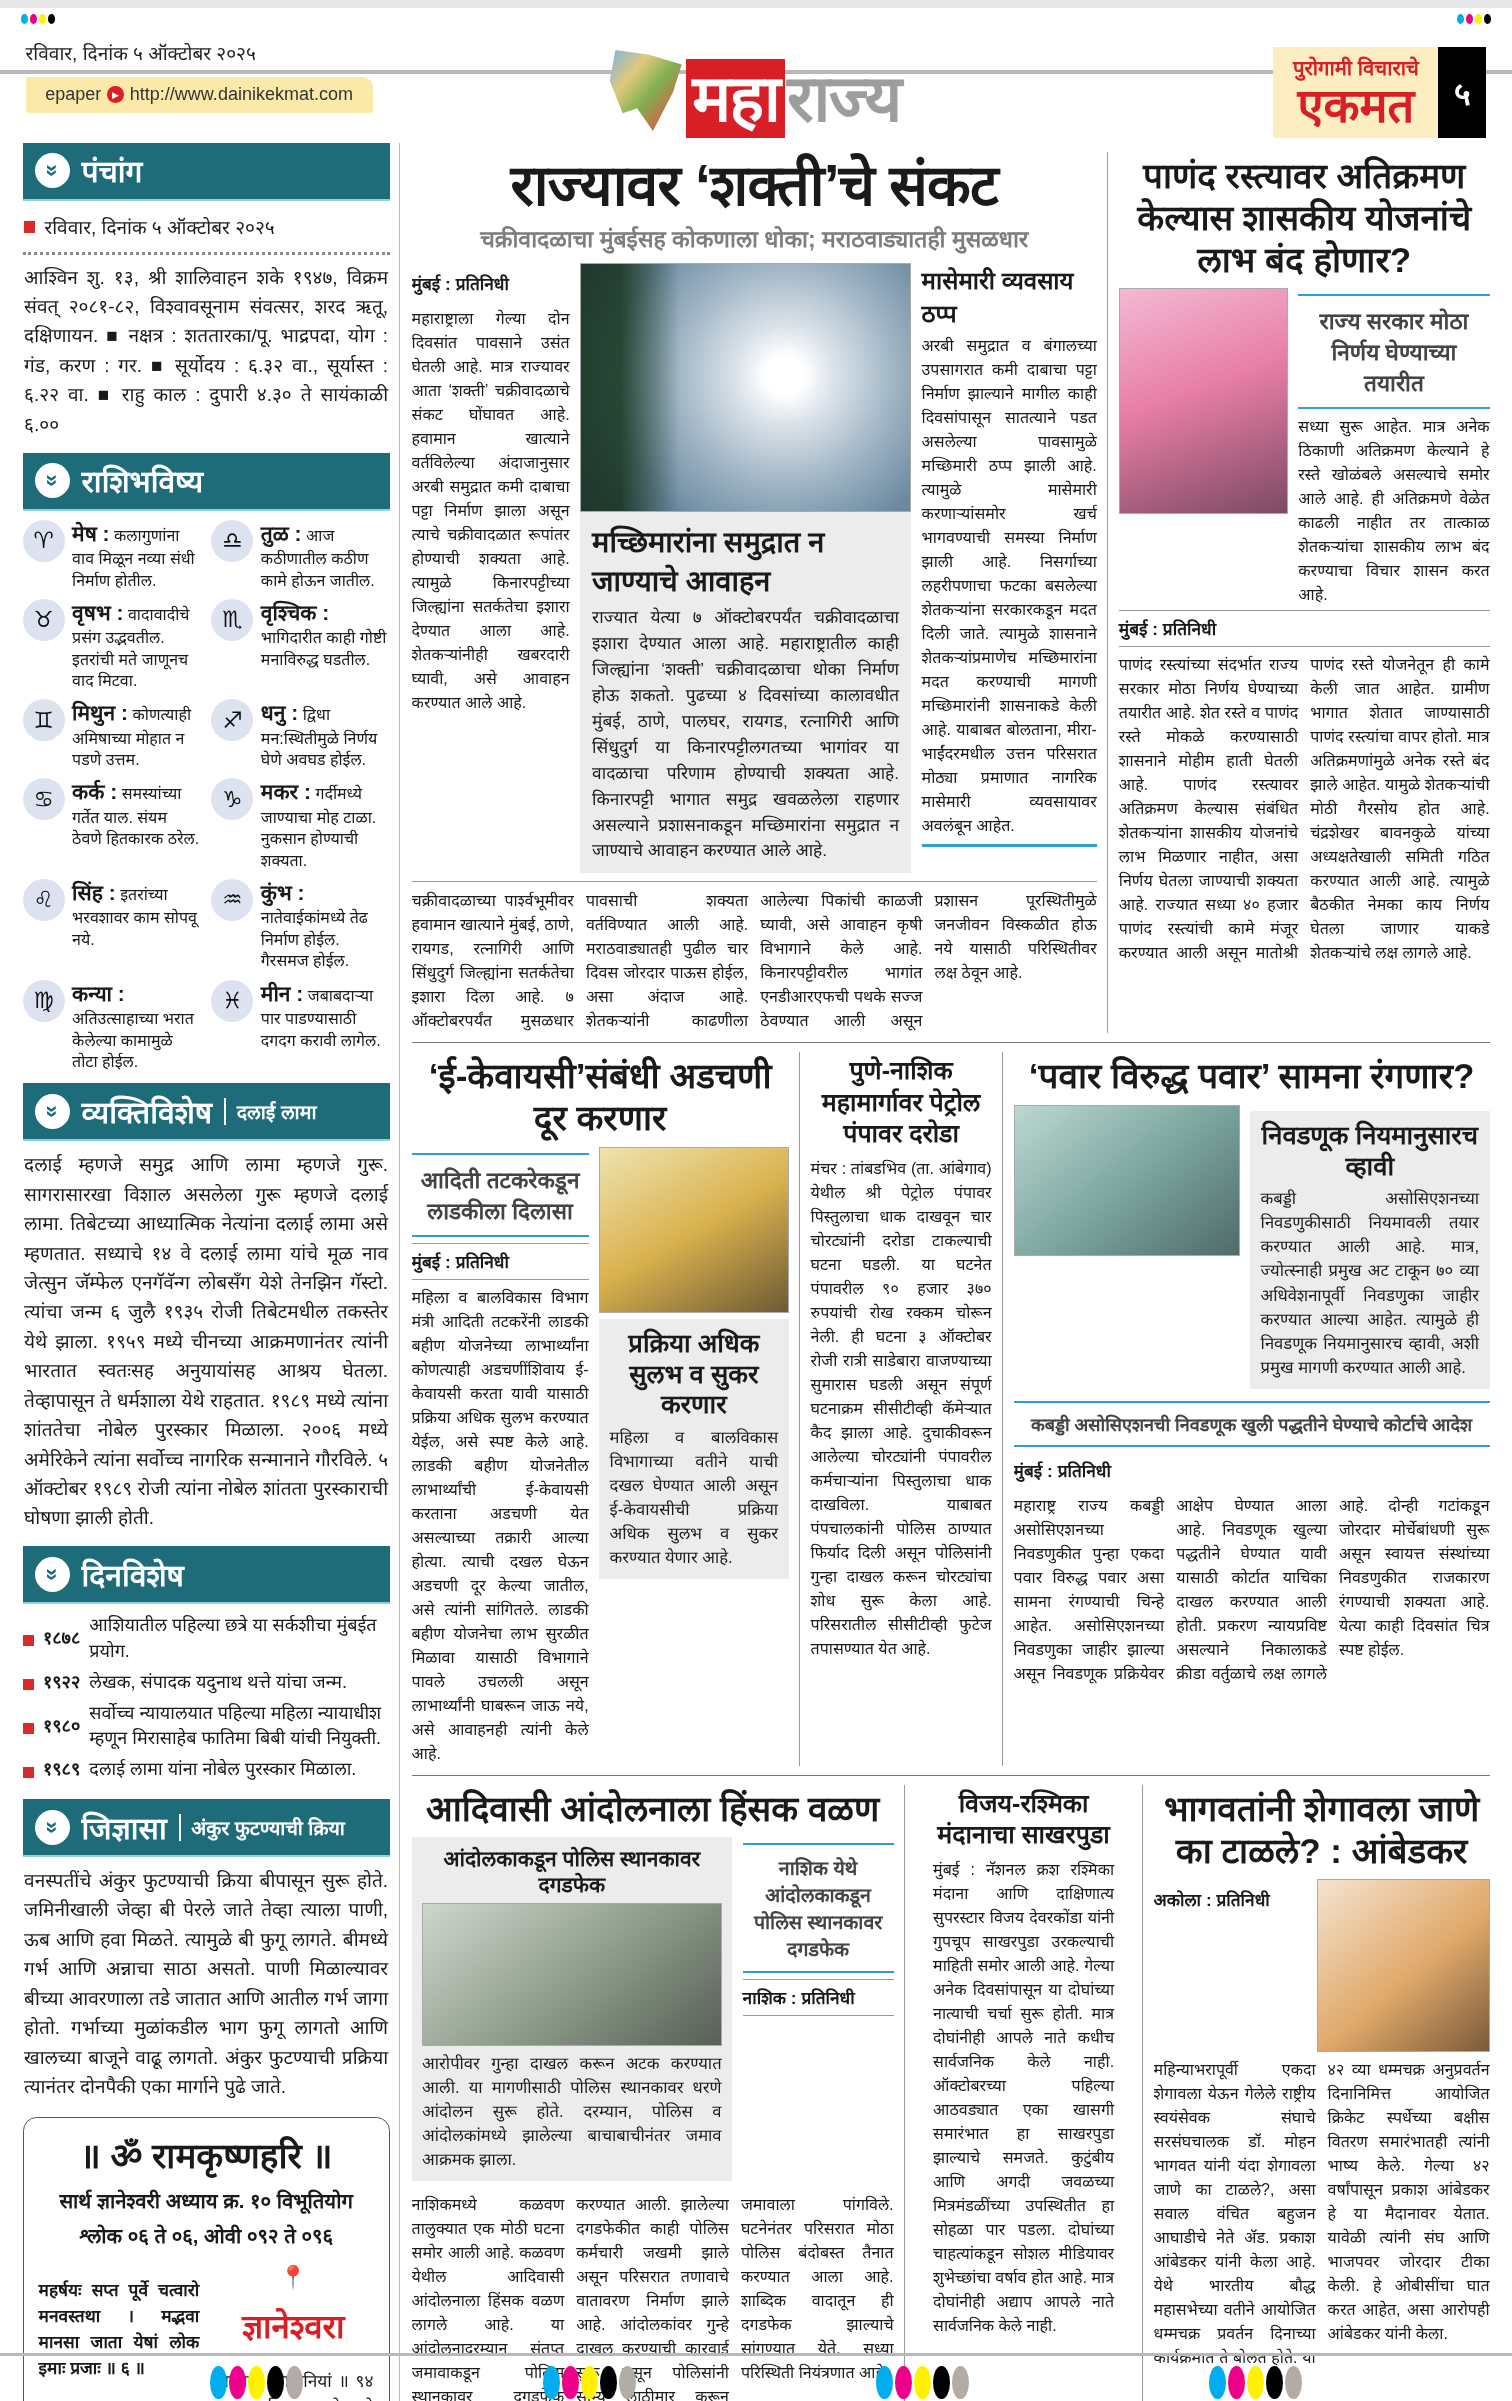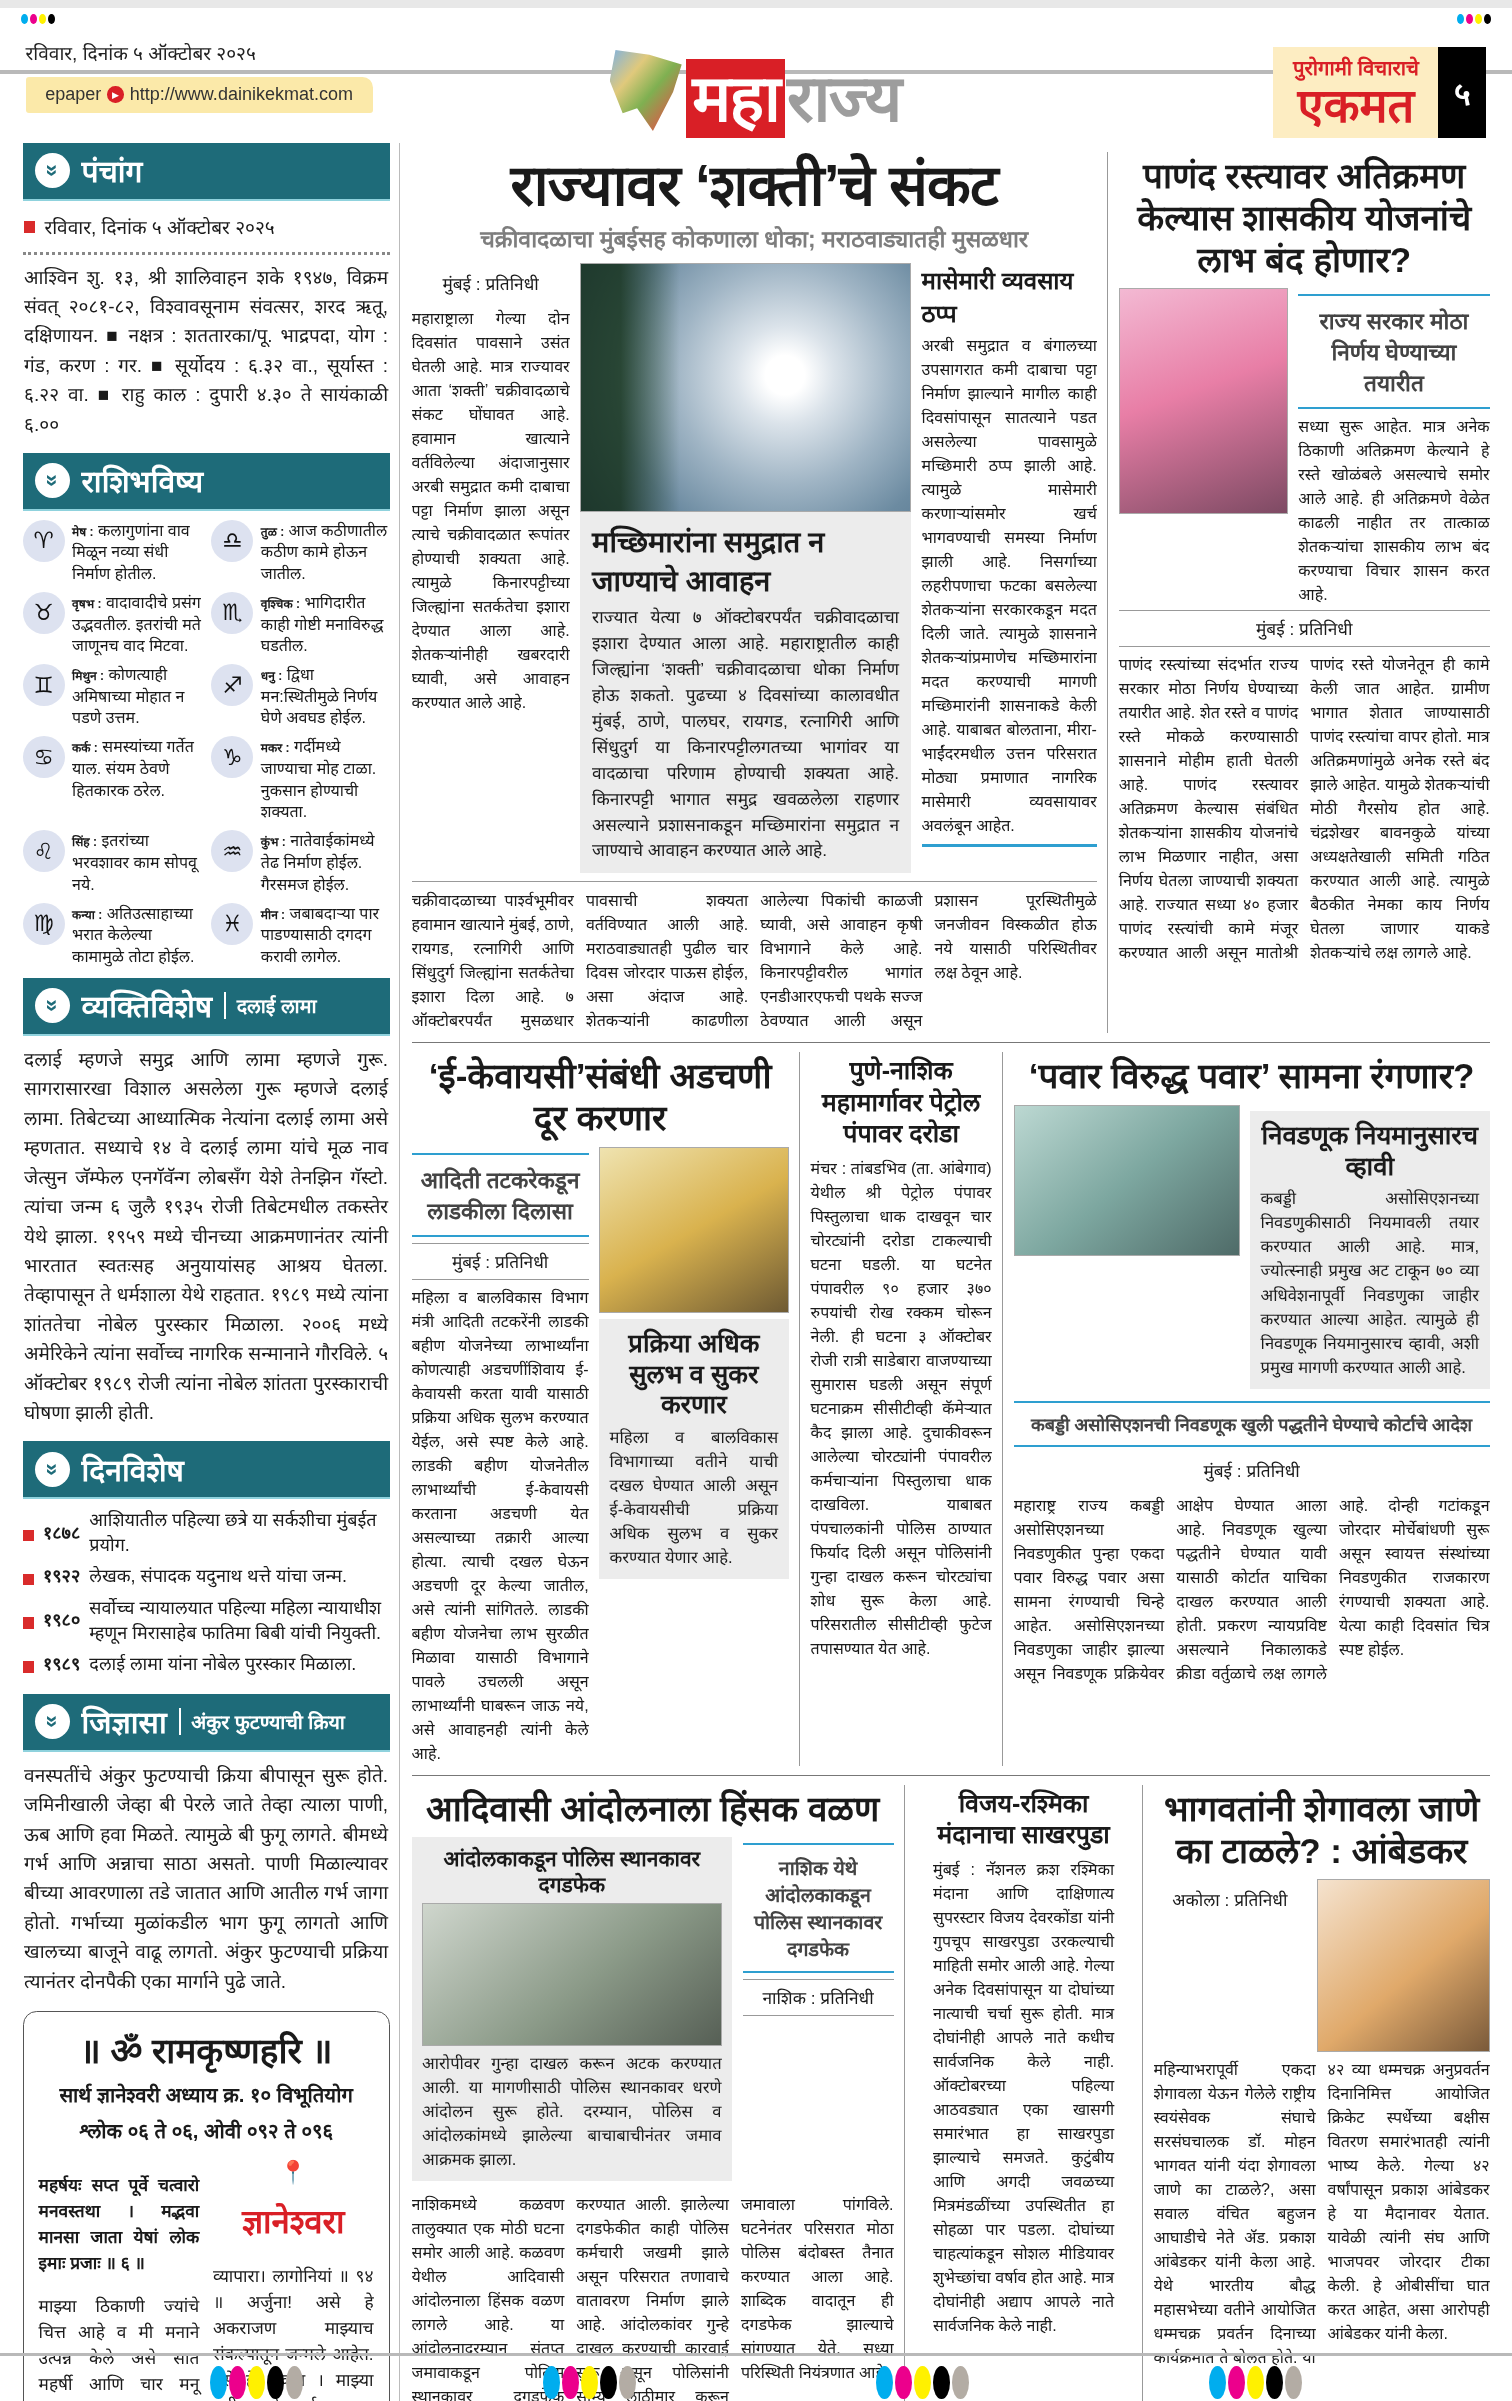--- a/index.html
+++ b/index.html
@@ -45,21 +45,21 @@
   .bullet{width:11.3px;height:11.3px;background:#d92b2b;display:inline-block;margin-right:9px;flex:0 0 11.3px;}
   .dotted{border-top:3px dotted #888;margin:7.5px 0;}
   .sb-line{display:flex;align-items:center;font-size:19px;padding:4.5px 1.5px;}
   .sb-body{font-size:19px;line-height:1.55;text-align:justify;margin:3px 1.5px;}
   
   .rashi-grid{display:grid;grid-template-columns:1fr 1fr;column-gap:10.5px;row-gap:7.5px;}
   .rashi-item{display:flex;gap:7.5px;align-items:flex-start;}
   .zico{width:42px;height:42px;flex:0 0 42px;border-radius:50%;background:#dde2f0;color:#111;
         display:flex;align-items:center;justify-content:center;font-size:22.6px;}
   .rashi-item p{margin:0;font-size:16px;line-height:1.35;}
-  .rashi-item b{font-size:12px;}
+  .rashi-item b{font-size:21px;}
   
   .din-item{display:flex;align-items:center;font-size:18px;line-height:1.4;margin:6px 0;}
   .din-item .bullet{margin-top:4.5px;}
   .din-year{font-weight:bold;margin-right:9px;white-space:nowrap;}
   
   .rambox{border:1.5px solid #555;border-radius:13.6px;margin-top:12px;padding:13.6px 15px;}
   .ram-title{text-align:center;font-size:35px;font-weight:bold;}
   .ram-sub{text-align:center;font-size:20.3px;font-weight:bold;margin-top:7.5px;}
   .ram-cols{display:flex;gap:13.6px;margin-top:12px;}
   .ram-col{flex:1;font-size:17.3px;line-height:1.5;text-align:justify;}
@@ -67,21 +67,21 @@
   .dny-logo{color:#d91f26;font-size:33px;font-weight:bold;text-align:center;margin:7.5px 0;}
   .dny-pin{color:#d91f26;font-size:22.6px;text-align:center;}
   
   .row{display:flex;gap:10.5px;border-top:1.5px solid #777;padding-top:9px;margin-top:9px;}
   .row:first-child{border-top:none;margin-top:0;}
   .story{overflow:hidden;}
   .hl-xxl{font-size:57px;font-weight:bold;text-align:center;line-height:1.08;letter-spacing:-0.8px;margin:3px 0 6px;}
   .hl-xl{font-size:35px;font-weight:bold;text-align:center;line-height:1.2;margin:3px 0 7.5px;}
   .hl-m{font-size:25px;font-weight:bold;text-align:center;line-height:1.25;margin:3px 0 7.5px;}
   .subhead{font-size:23px;font-weight:bold;color:#7e7e7e;text-align:center;margin-bottom:9px;}
-  .byline{font-weight:normal;text-align:center;font-size:17.3px;padding:6px 0;margin:3px 0 6px;
+  .byline{font-weight:bold;text-align:left;font-size:17.3px;padding:6px 0;margin:3px 0 6px;
           border-top:0.8px solid #999;border-bottom:0.8px solid #999;}
   .byline.noline{border:none;}
   .bodytx{font-size:16px;line-height:1.5;text-align:justify;}
   .cols2{column-count:2;column-gap:12px;}
   .cols3{column-count:3;column-gap:12px;}
   .cols4{column-count:4;column-gap:12px;}
   .bluebox{border-top:2.3px solid #2e9fd0;border-bottom:2.3px solid #2e9fd0;text-align:center;
            font-weight:bold;font-size:22.6px;color:#444;padding:9px 4.5px;margin:6px 0;}
   .graybox{background:#ececec;padding:9px 10.5px;margin:6px 0;}
   .graybox h4{margin:0 0 6px;font-size:25.6px;line-height:1.2;text-align:center;}

